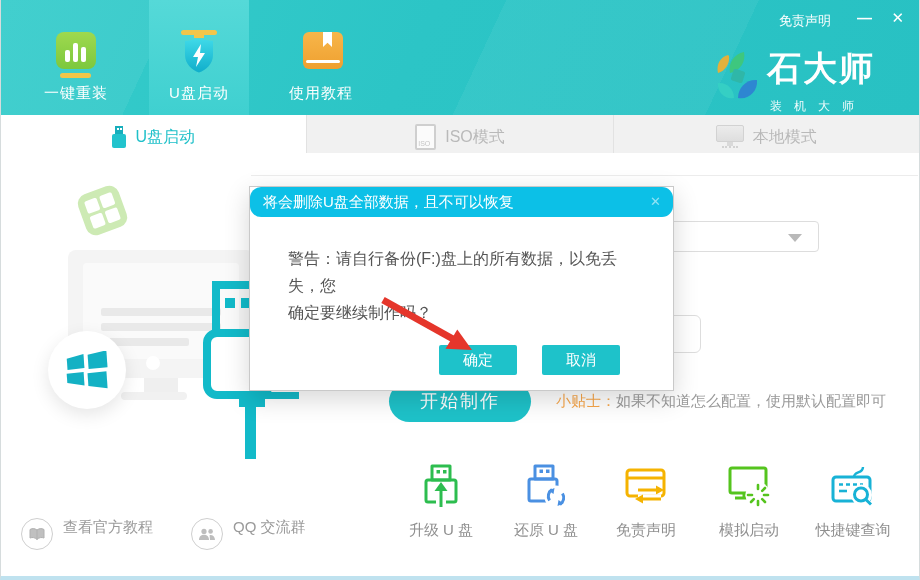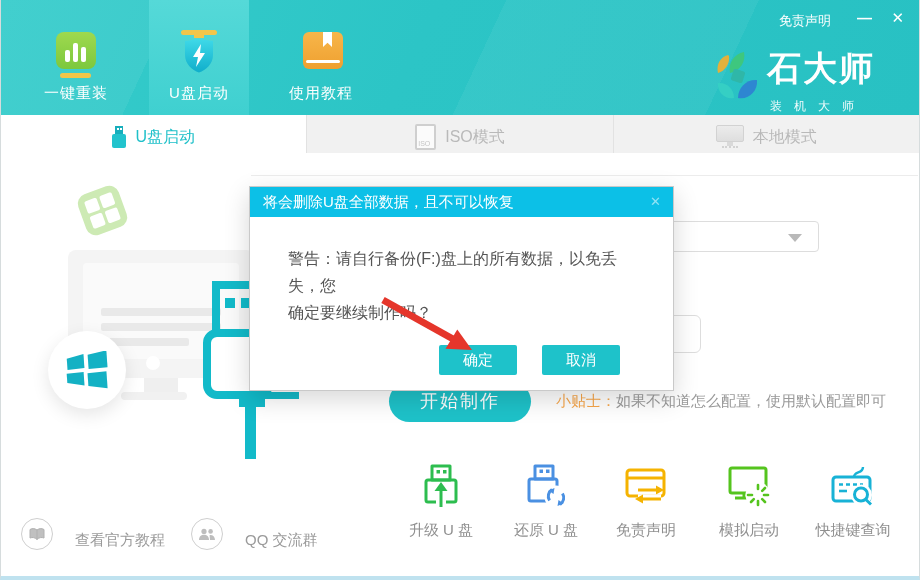--- a/index.html
+++ b/index.html
@@ -94,36 +94,36 @@
 
   .ill-usb{ position:absolute; left:198px; top:124px; }
 
   
   .start-btn{ position:absolute; left:388px; top:228px; width:142px; height:41px; border-radius:21px;
     background:#1ec2c9; color:#fff; font-size:18px; letter-spacing:2px; text-align:center; line-height:41px; cursor:pointer; }
   .tip{ position:absolute; left:555px; top:239px; font-size:15px; color:#9a9a9a; white-space:nowrap; }
   .tip .pre{ color:#f7a64a; }
 
   
-  .flink{ position:absolute; display:flex; align-items:flex-end; gap:22px; cursor:pointer; }
+  .flink{ position:absolute; display:flex; align-items:flex-start; gap:10px; cursor:pointer; }
   .flink .circ{ width:32px; height:32px; border:1px solid #cfcfcf; border-radius:50%;
     display:flex; align-items:center; justify-content:center; }
   .flink .txt{ font-size:15px; color:#9a9a9a; }
   .flink1{ left:20px; top:365px; } .flink2{ left:190px; top:365px; }
 
   .ftool{ position:absolute; top:310px; width:104px; text-align:center; cursor:pointer; }
   .ftool svg{ display:block; margin:0 auto; }
   .ftool .txt{ display:block; margin-top:12px; font-size:15px; color:#8f8f8f; white-space:nowrap; }
   .ftool1{ left:388px; } .ftool2{ left:493px; } .ftool3{ left:593px; } .ftool4{ left:696px; } .ftool5{ left:800px; }
 
   
   .dialog{ position:absolute; left:248px; top:186px; width:425px; height:205px; background:#fff;
     border:1px solid #c9c9c9; box-shadow:0 8px 24px rgba(0,0,0,.16); z-index:10; }
   .dialog .titlebar{ position:absolute; left:0; top:0; right:0; height:30px; background:#0cc0e7;
-    color:#fff; font-size:15px; line-height:30px; padding-left:13px; }
+    color:#fff; font-size:15px; line-height:30px; padding-left:13px;border-radius:11px; }
   .dialog .dclose{ position:absolute; right:12px; top:0; height:30px; line-height:30px; color:rgba(255,255,255,.55);
     font-size:13px; cursor:pointer; }
   .dialog .msg{ position:absolute; left:38px; top:58px; width:360px; font-size:16px; line-height:27px; color:#555; }
   .dlg-btn{ position:absolute; top:158px; width:78px; height:30px; background:#1ec2ca; color:#fff;
     font-size:15px; text-align:center; line-height:30px; border-radius:2px; cursor:pointer; }
   .dlg-ok{ left:189px; } .dlg-cancel{ left:292px; }
 
   .arrow-overlay{ position:absolute; left:368px; top:292px; width:120px; height:70px; z-index:12; pointer-events:none; }
 </style>
 </head>

